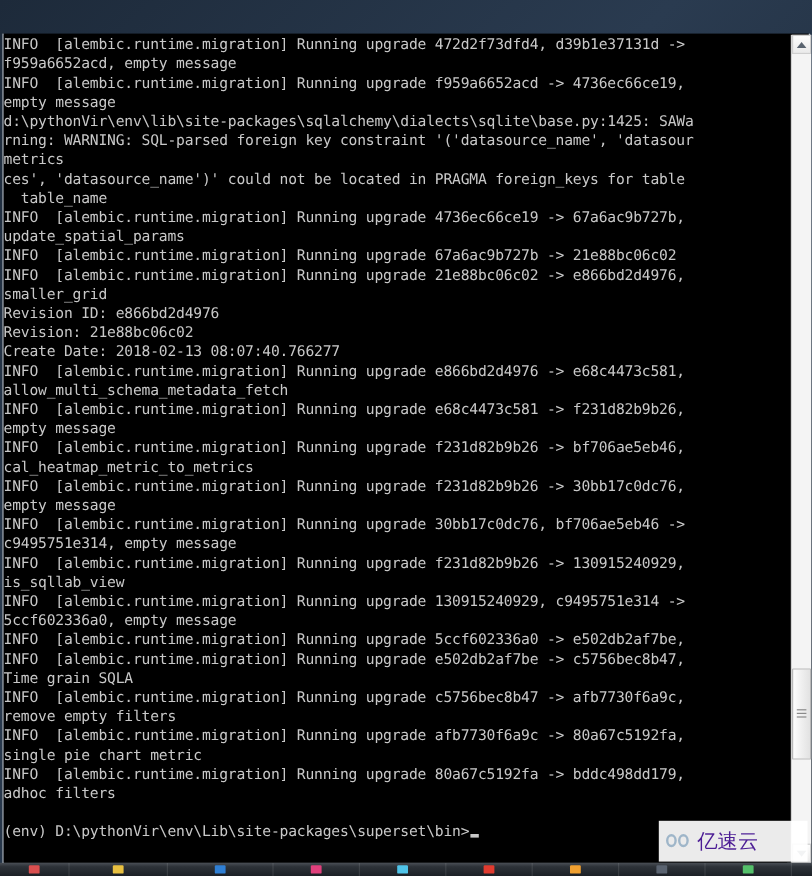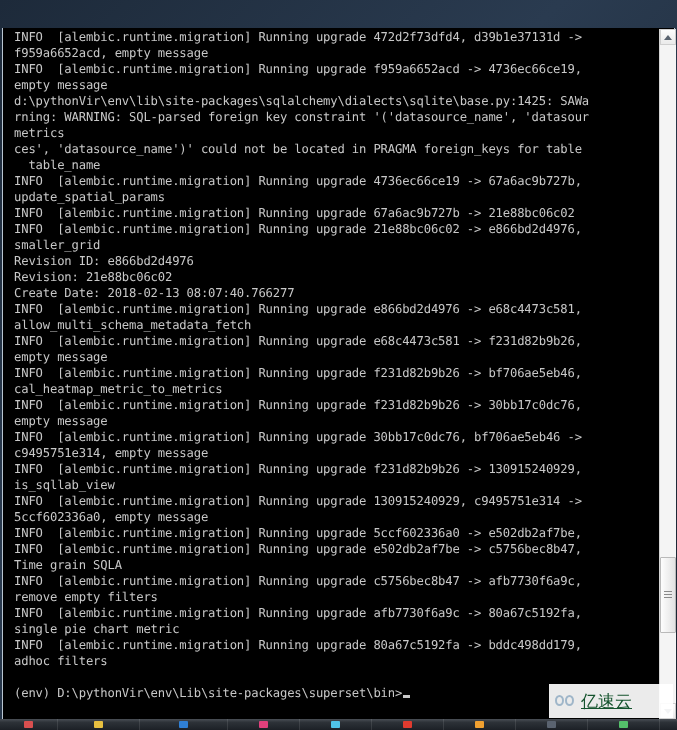--- a/index.html
+++ b/index.html
@@ -204,21 +204,21 @@
   }
 
   .line {
     color: #c8c8c8;
     font-family: "DejaVu Sans Mono", "Liberation Mono", monospace;
     font-size: 12.2px;
     line-height: 16px;
     height: 16px;
     white-space: pre;
     letter-spacing: -0.15px;
-    padding-left: 11px;
+    padding-left: 0;
     text-rendering: geometricPrecision;
   }
 
   .cursor {
     display: inline-block;
     width: 7px;
     height: 3px;
     background: #c8c8c8;
     vertical-align: baseline;
     margin-left: 1px;
@@ -349,24 +349,23 @@
     height: 11px;
     border: 2px solid #9fb6c9;
     border-radius: 50% 50% 50% 50%;
     box-sizing: border-box;
   }
   #wm-logo::before { left: 0; }
   #wm-logo::after { left: 10px; }
   #wm-text {
     font-family: "Liberation Sans", sans-serif;
     font-size: 17px;
-    color: #14532d;
+    color: #4c1d95;
     letter-spacing: 0px;
     white-space: nowrap;
-    text-decoration: underline;
   }
 </style>
 </head>
 <body>
 
 <div id="desktop">
 
   <div id="window">
 
 

